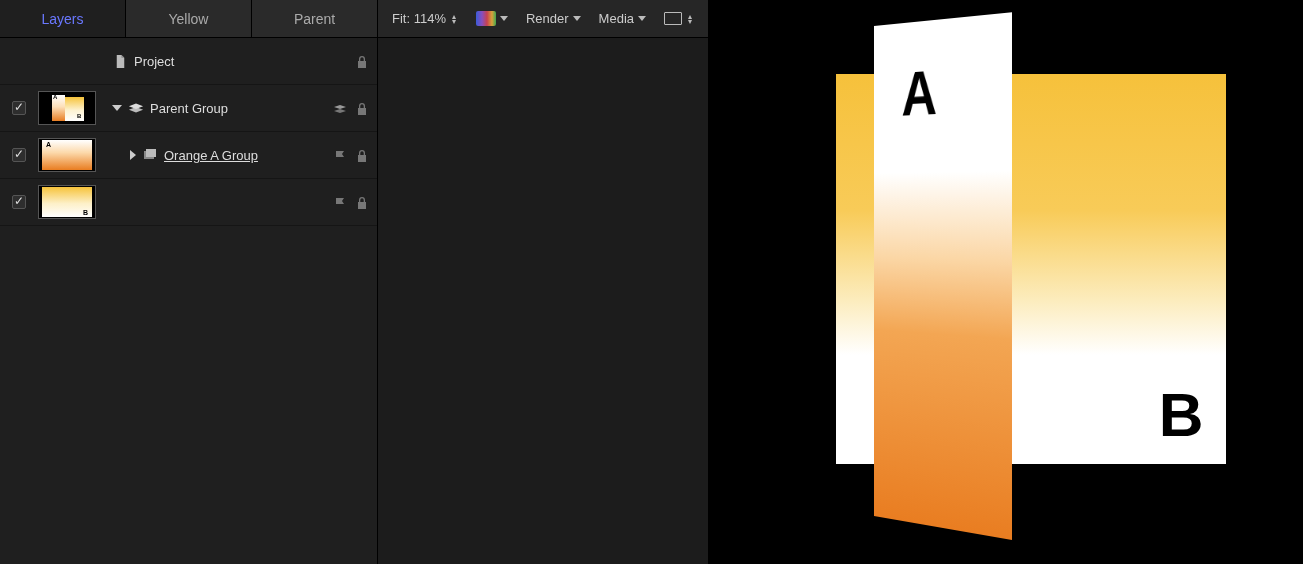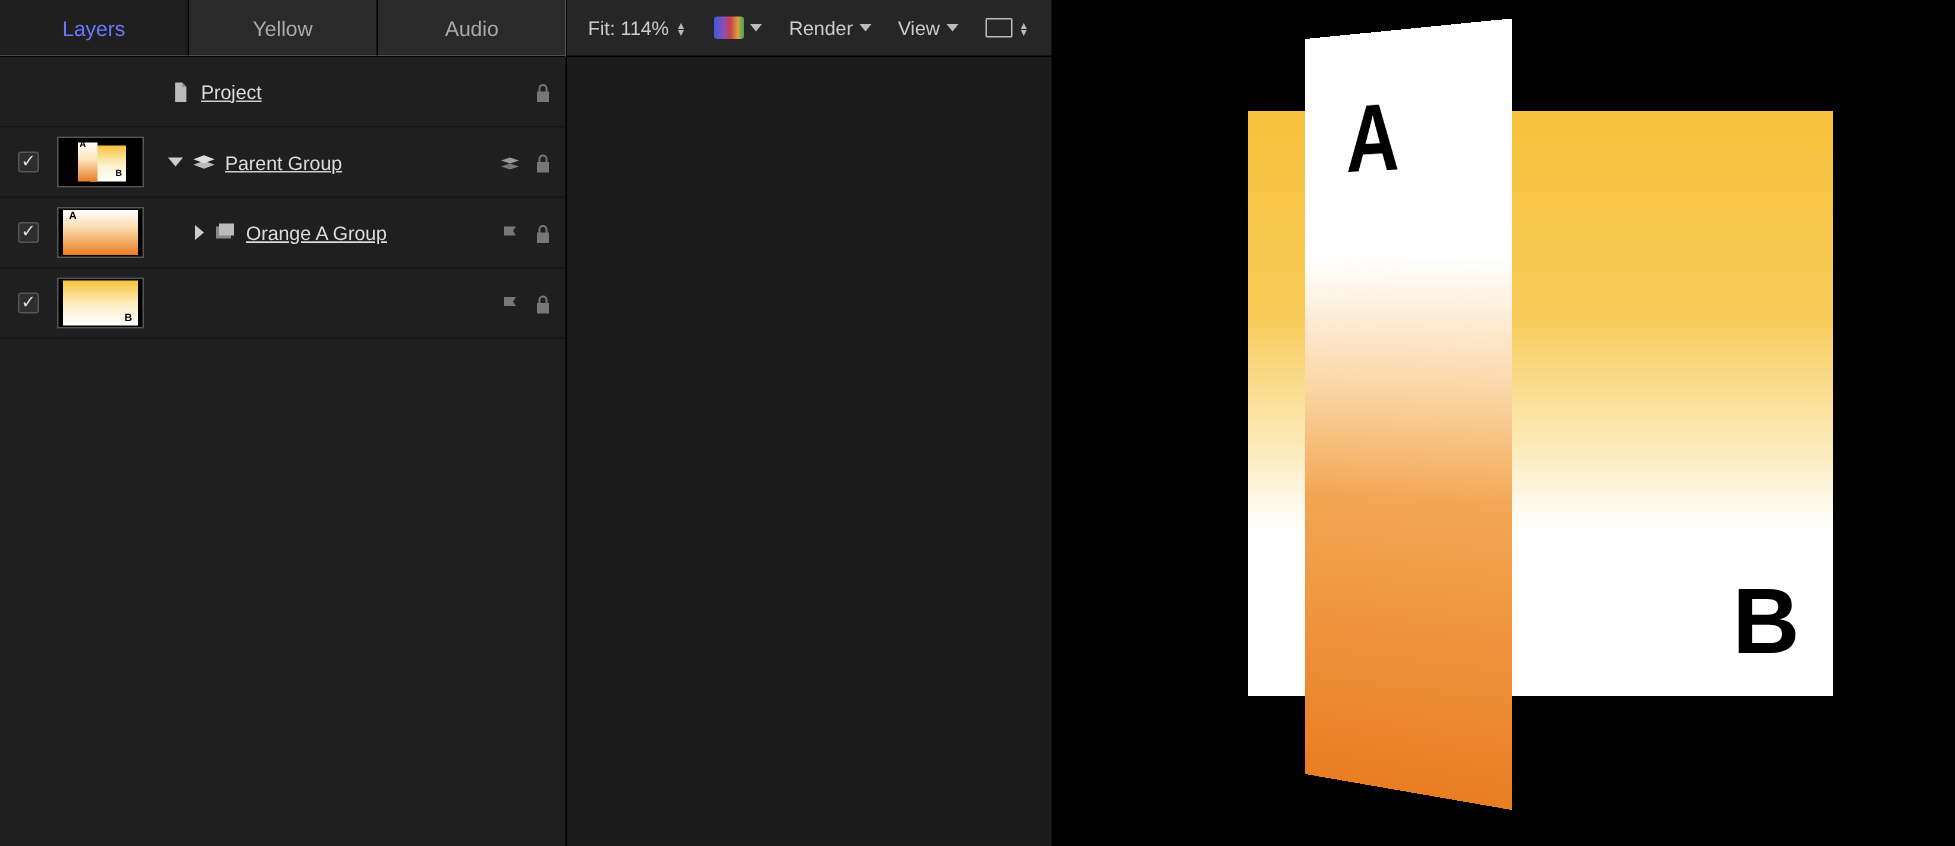--- a/index.html
+++ b/index.html
@@ -38,21 +38,21 @@
     cursor: pointer;
     background: #2a2a2a;
   }
   .tab:last-child { border-right: none; }
   .tab.active {
     color: #6a78ff;
     font-weight: 500;
     background: #1f1f1f;
   }
 
-  .rows { flex: 1; overflow: hidden; text-decoration: underline; }
+  .rows { flex: 1; overflow: hidden; }
   .row {
     height: 47px;
     display: flex;
     align-items: center;
     padding: 0 8px 0 6px;
     border-bottom: 1px solid rgba(0,0,0,0.3);
   }
 
   .chk-wrap { width: 26px; display:flex; align-items:center; justify-content:center; }
   .chk {
@@ -227,21 +227,21 @@
 <div class="left-panel">
 
   <div class="tabs">
     <div class="tab active">
         <span>Layers</span>
       </div>
     <div class="tab">
         <span>Yellow</span>
       </div>
     <div class="tab">
-        <span>Audio</span>
+        <span>Parent</span>
       </div>
   </div>
 
   <div class="rows">
 
     <div class="row">
       <div class="chk-wrap"></div>
       <div class="thumb-wrap"></div>
       <div class="name-col indent-0">
         <span class="type-icon">
@@ -375,21 +375,21 @@
     </div>
     <div class="tb-item">
       <span class="color-swatch"></span>
       <span class="chev-down"></span>
     </div>
     <div class="tb-item">
       <span>Render</span>
       <span class="chev-down"></span>
     </div>
     <div class="tb-item">
-      <span>View</span>
+      <span>Media</span>
       <span class="chev-down"></span>
     </div>
     <div class="tb-item">
       <span class="view-rect"></span>
       <span class="stepper-chevrons">
           <span>▴</span>
           <span>▾</span>
         </span>
     </div>
   </div>

